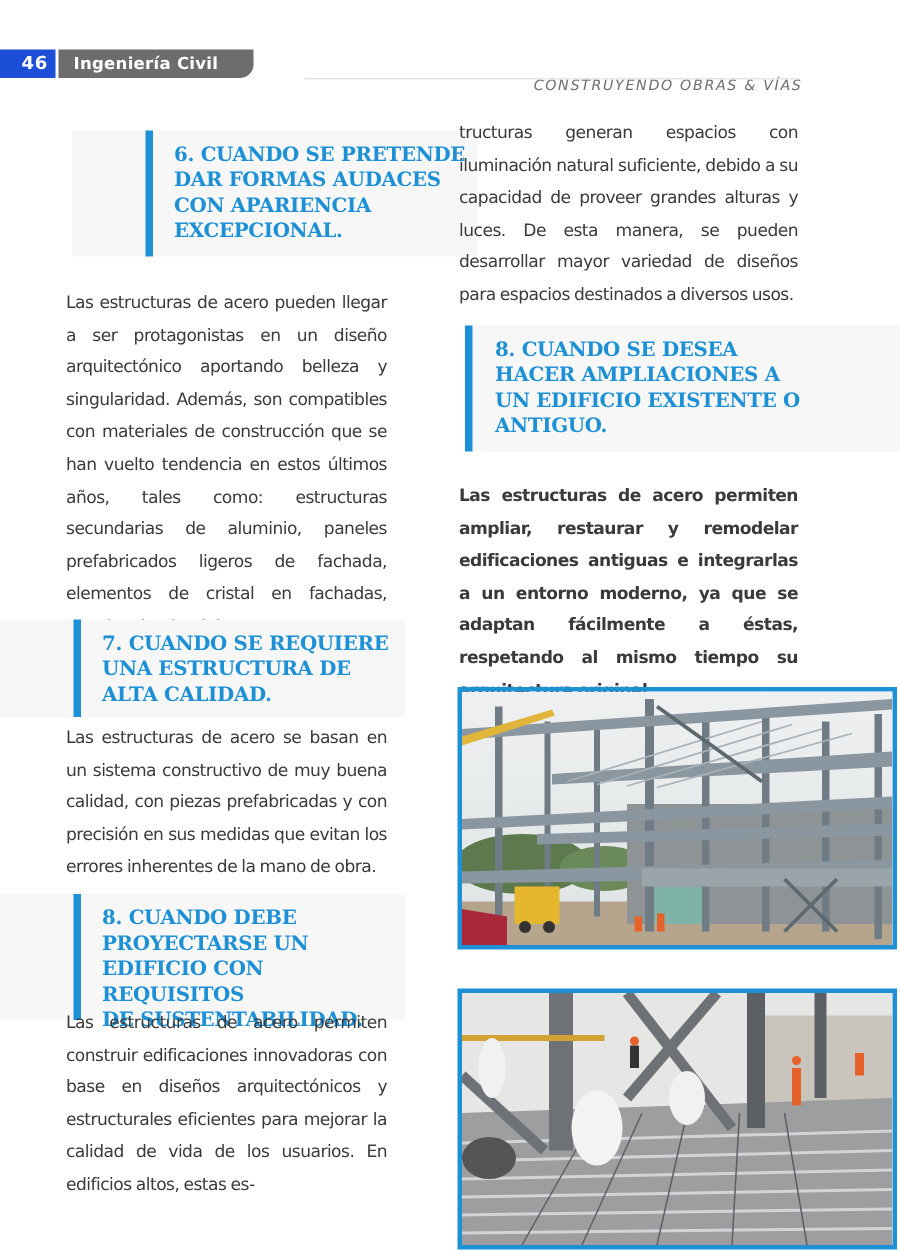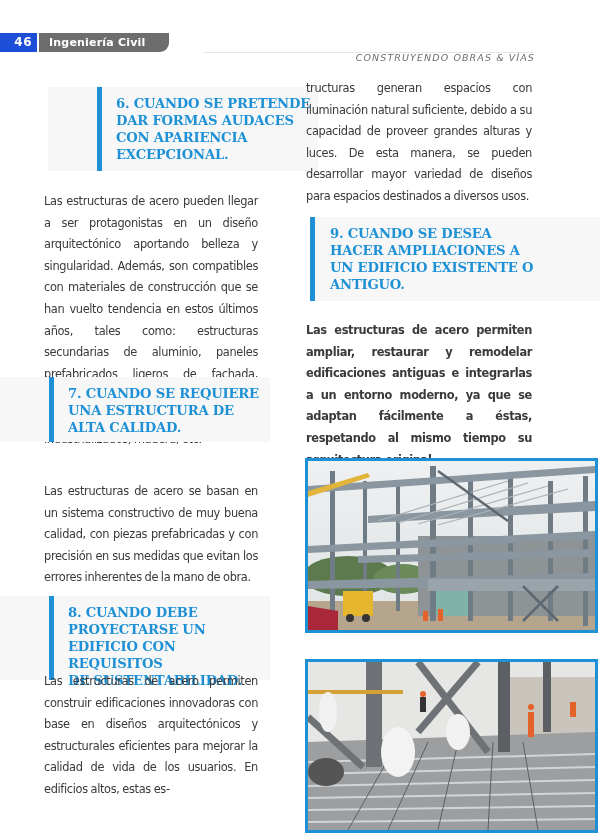--- a/index.html
+++ b/index.html
@@ -63,42 +63,42 @@
 
 <div class="heading-box" style="left:0; top:87px; width:270px; height:84px;margin-left:48px;">
   <div class="bar" style="left:49px;"></div>
   <div class="htext" style="left:68px; top:8px;">6. CUANDO SE PRETENDE
 DAR FORMAS AUDACES
 CON APARIENCIA
 EXCEPCIONAL.</div>
 </div>
 <div class="para" style="left:44px; top:191px; width:214px;">Las estructuras de acero pueden llegar a ser protagonistas en un diseño arquitectónico aportando belleza y singularidad. Además, son compatibles con materiales de construcción que se han vuelto tendencia en estos últimos años, tales como: estructuras secundarias de aluminio, paneles prefabricados ligeros de fachada, elementos de cristal en fachadas, paneles de aluminio compuesto, muros industrializados, madera, etc.</div>
 
-<div class="heading-box" style="left:0; top:377px; width:270px; height:65px;">
+<div class="heading-box" style="left:0; top:413px; width:270px; height:65px;">
   <div class="bar" style="left:49px;"></div>
   <div class="htext" style="left:68px; top:8px;">7. CUANDO SE REQUIERE
 UNA ESTRUCTURA DE
 ALTA CALIDAD.</div>
 </div>
 <div class="para" style="left:44px; top:481px; width:214px;">Las estructuras de acero se basan en un sistema constructivo de muy buena calidad, con piezas prefabricadas y con precisión en sus medidas que evitan los errores inherentes de la mano de obra.</div>
 
 <div class="heading-box" style="left:0; top:596px; width:270px; height:84px;">
   <div class="bar" style="left:49px;"></div>
   <div class="htext" style="left:68px; top:8px;">8. CUANDO DEBE
 PROYECTARSE UN
 EDIFICIO CON REQUISITOS
 DE SUSTENTABILIDAD.</div>
 </div>
 <div class="para" style="left:44px; top:671px; width:214px;">Las estructuras de acero permiten construir edificaciones innovadoras con base en diseños arquitectónicos y estructurales eficientes para mejorar la calidad de vida de los usuarios. En edificios altos, estas es-</div>
 
 <div class="para" style="left:306px; top:78px; width:226px;">tructuras generan espacios con iluminación natural suficiente, debido a su capacidad de proveer grandes alturas y luces. De esta manera, se pueden desarrollar mayor variedad de diseños para espacios destinados a diversos usos.</div>
 
 <div class="heading-box" style="left:310px; top:217px; width:290px; height:84px;">
   <div class="bar" style="left:0;"></div>
-  <div class="htext" style="left:20px; top:8px;">9. CUANDO SE DESEA
+  <div class="htext" style="left:20px; top:8px;">8. CUANDO SE DESEA
 HACER AMPLIACIONES A
 UN EDIFICIO EXISTENTE O
 ANTIGUO.</div>
 </div>
 <div class="para" style="left:306px; top:320px; width:226px;font-weight:bold;">Las estructuras de acero permiten ampliar, restaurar y remodelar edificaciones antiguas e integrarlas a un entorno moderno, ya que se adaptan fácilmente a éstas, respetando al mismo tiempo su arquitectura original.</div>
 
 <div class="photo" style="left:305px; top:458px; width:293px; height:175px;">
   <svg viewBox="0 0 287 169" preserveAspectRatio="none">
     <defs>
       <linearGradient id="sky1" x1="0" y1="0" x2="0" y2="1">

